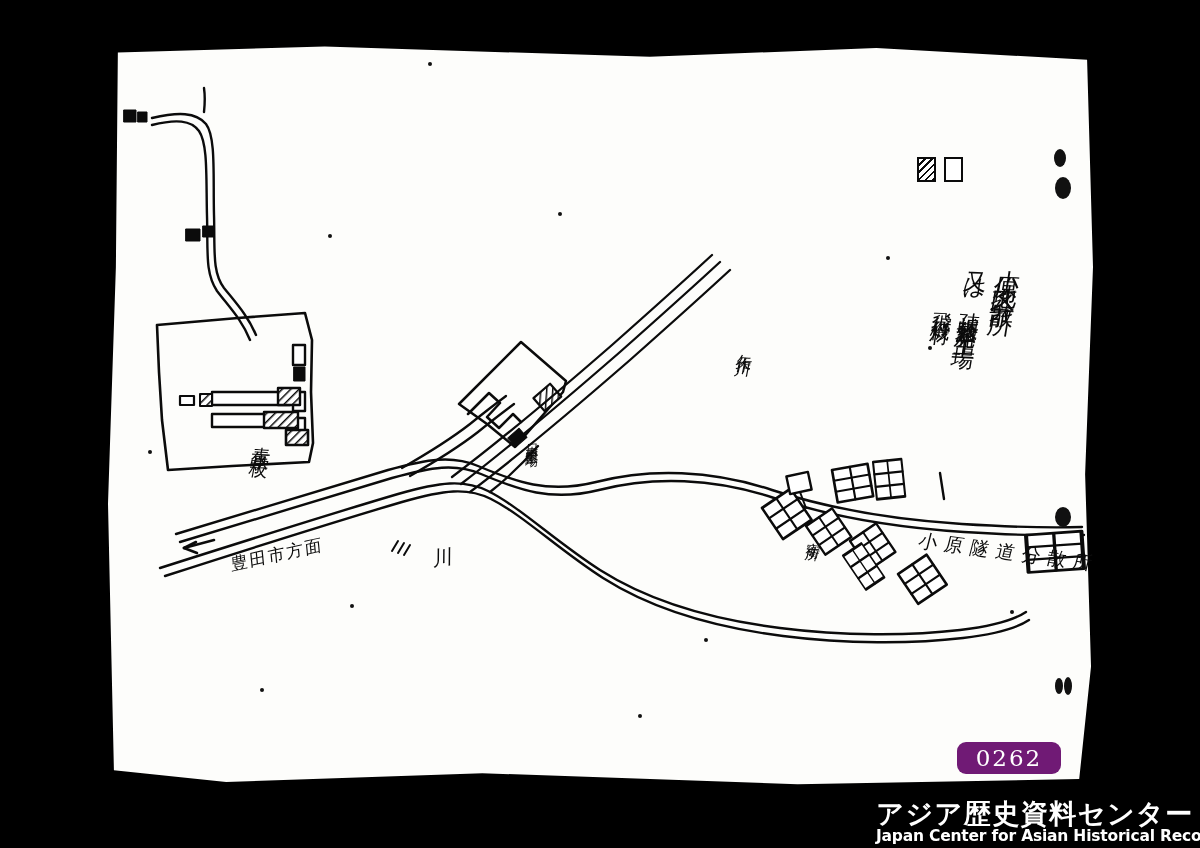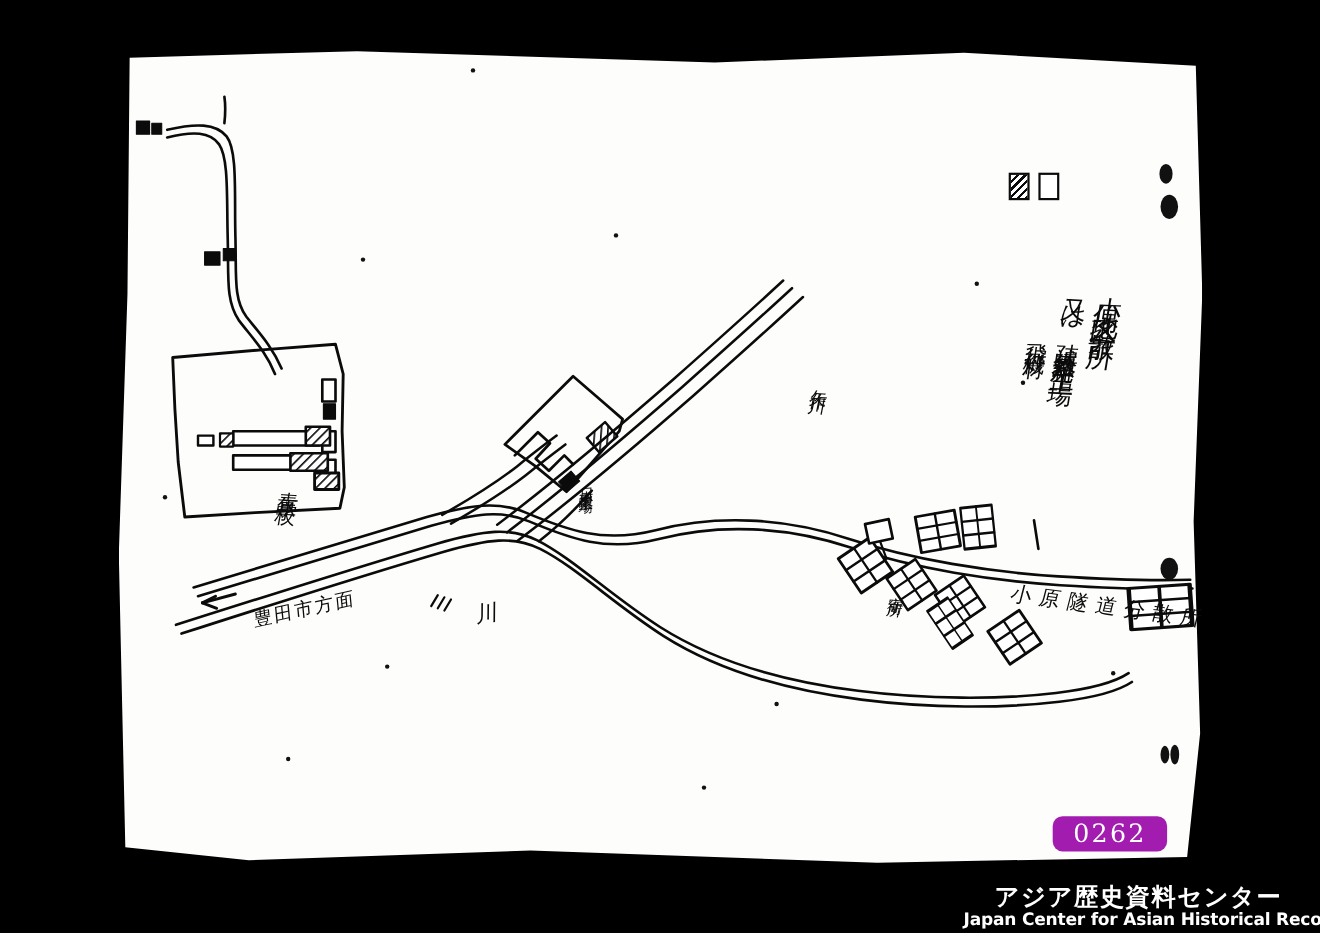--- a/index.html
+++ b/index.html
@@ -14,34 +14,34 @@
   
   #paper{
     position:absolute;left:108px;top:45px;width:985px;height:740px;
     background:#fdfdfb;
     clip-path:polygon(1% 1%,22% 0.2%,55% 1.6%,78% 0.4%,99.4% 2%,100% 30%,99.2% 58%,99.8% 84%,98.6% 99.2%,70% 99.9%,38% 98.4%,12% 99.6%,0.6% 98%,0% 62%,0.8% 30%);
   }
   #inkLayer{position:absolute;left:0;top:0;width:1200px;height:848px;}
   
   #pageId{
     position:absolute;left:957px;top:742px;width:104px;height:32px;
-    background:#a21caf;border-radius:9px;
+    background:#701a75;border-radius:9px;
     display:flex;align-items:center;justify-content:center;
   }
   #pageId span{
     color:#fff;font-family:"DejaVu Serif","Liberation Serif",serif;
     font-size:23px;letter-spacing:2px;line-height:1;
   }
   
   #wm{
     position:absolute;right:6px;bottom:2px;width:318px;text-align:center;color:#fff;
   }
   #wmJa{
     font-family:"DejaVu Sans","Liberation Sans",sans-serif;
-    font-weight:bold;font-size:22px;letter-spacing:1.5px;line-height:1.05;
+    font-weight:bold;font-size:27px;letter-spacing:1.5px;line-height:1.05;
     white-space:nowrap;
   }
   #wmEn{
     font-family:"DejaVu Sans","Liberation Sans",sans-serif;
     font-weight:bold;font-size:15.5px;letter-spacing:-0.2px;line-height:1.15;
     white-space:nowrap;
   }
   #wmUrl{
     font-family:"DejaVu Serif","Liberation Serif",serif;
     font-size:12.5px;line-height:1.2;white-space:nowrap;

